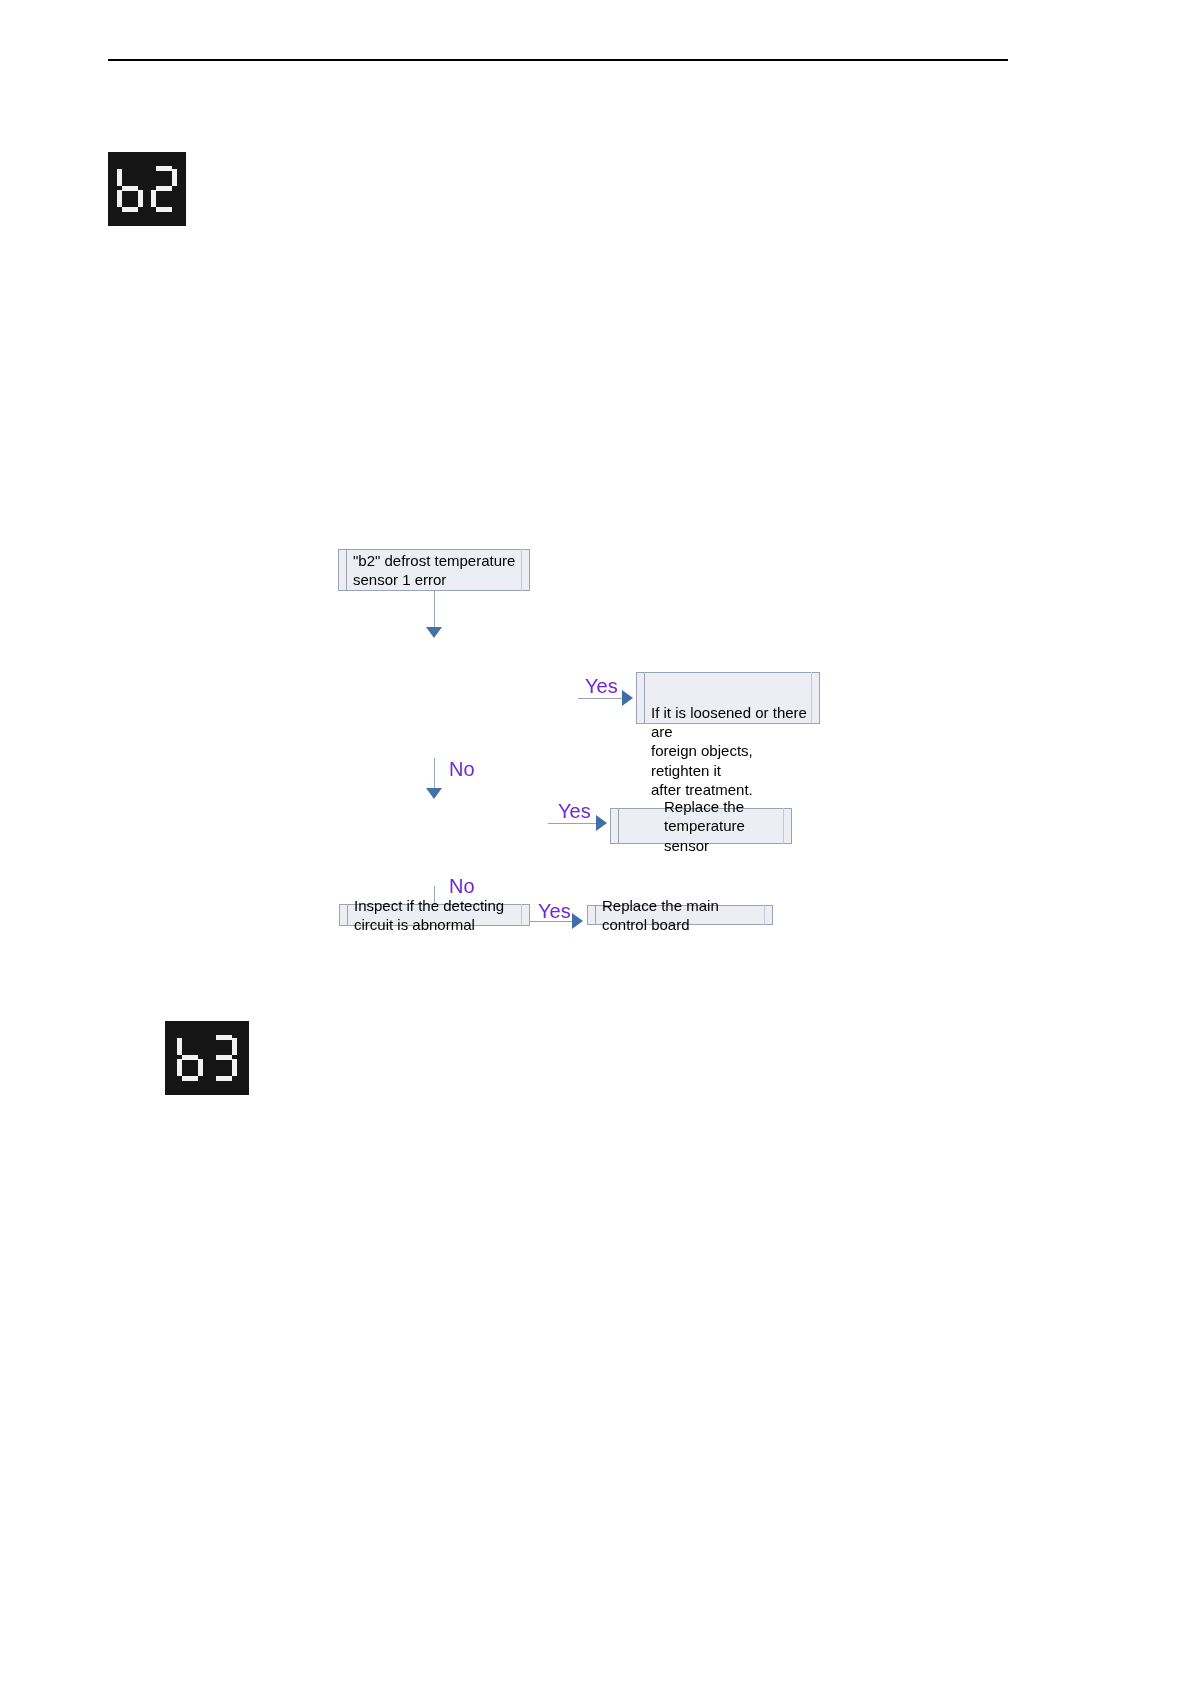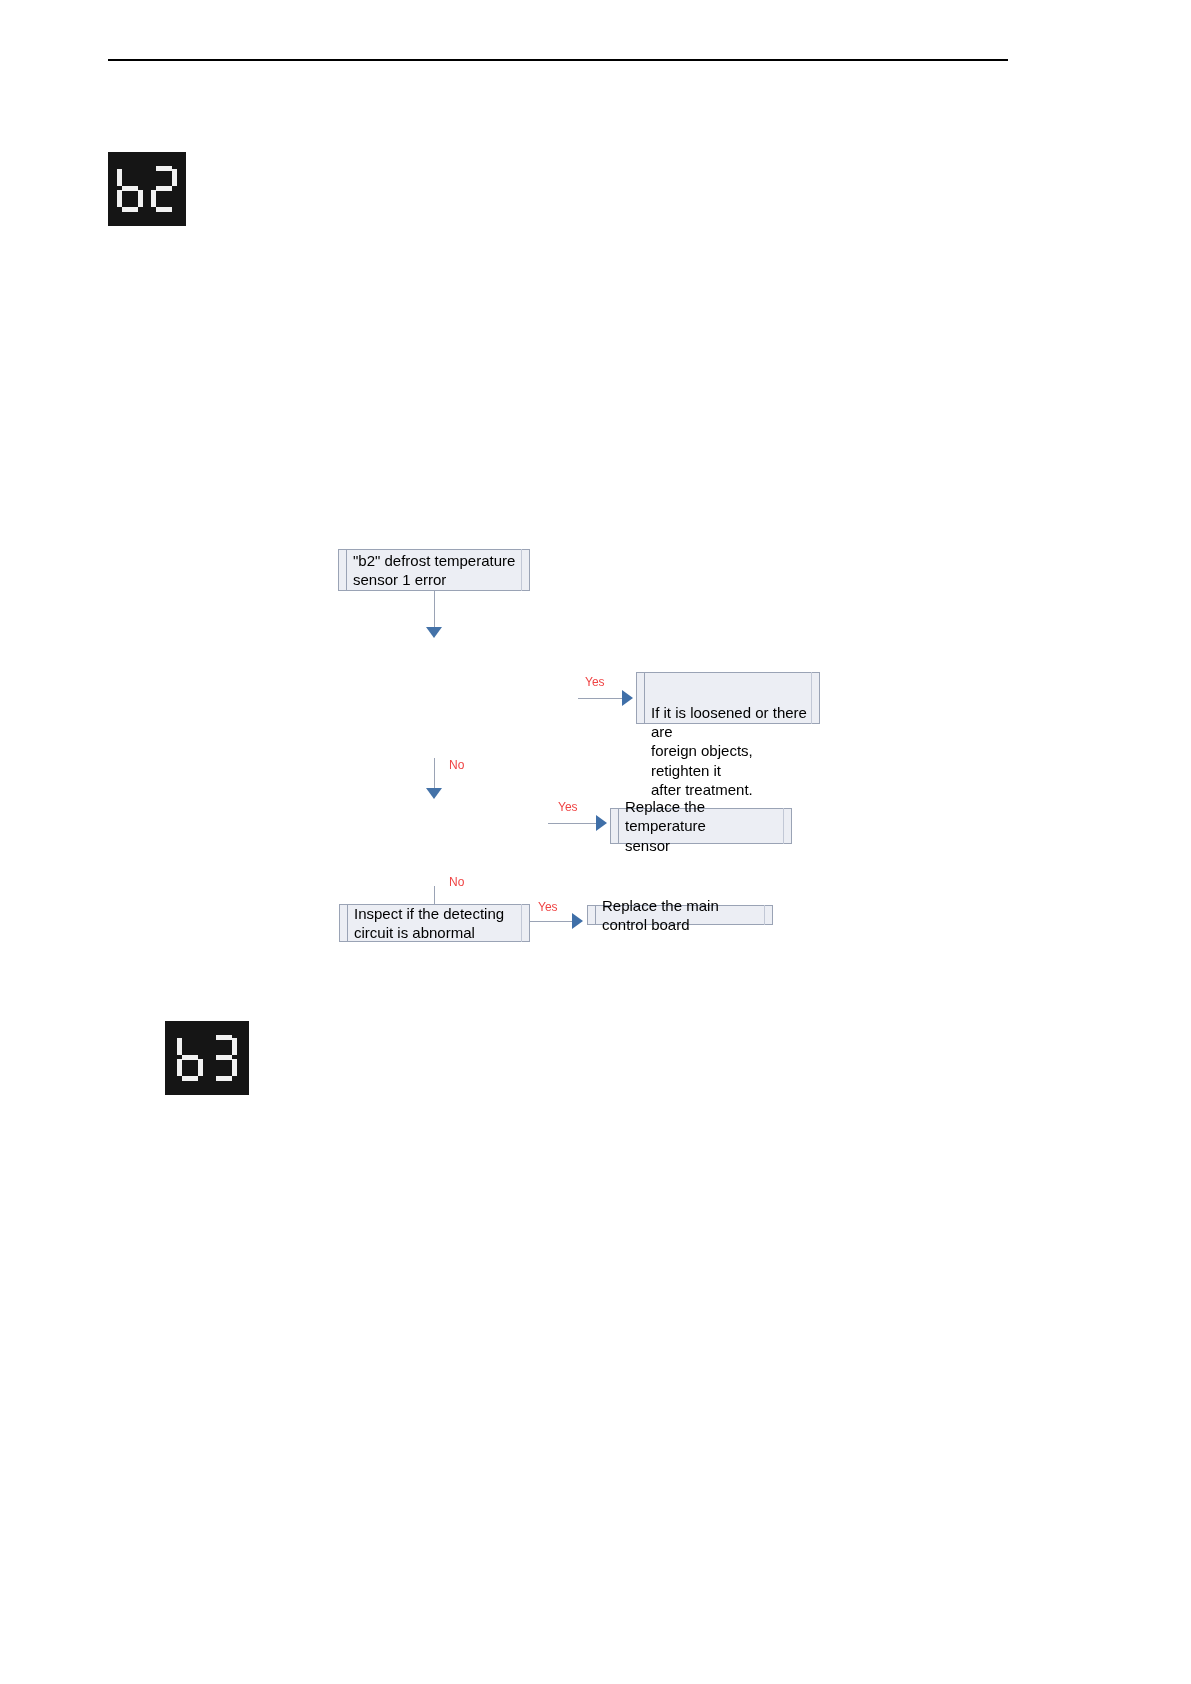--- a/index.html
+++ b/index.html
@@ -149,22 +149,22 @@
   }
   .arrow-right {
     position: absolute;
     width: 0; height: 0;
     border-top: 8px solid transparent;
     border-bottom: 8px solid transparent;
     border-left: 11px solid #3f6fa8;
   }
   .edge-label {
     position: absolute;
-    font-size: 12px;
-    color: #ef4444;
+    font-size: 20px;
+    color: #6d28d9;
     white-space: nowrap;
   }
 </style>
 </head>
 <body>
 
 <div class="page">
 
   <div class="header-rule"></div>
 
@@ -209,28 +209,28 @@
     <div class="vline" style="left:434px; top:758px; height:32px;"></div>
     <div class="arrow-down" style="left:426px; top:788px;"></div>
     <div class="edge-label" style="left:449px; top:758px;">No</div>
 
 
     <div class="hline" style="left:548px; top:823px; width:52px;"></div>
     <div class="arrow-right" style="left:596px; top:815px;"></div>
     <div class="edge-label" style="left:558px; top:800px;">Yes</div>
 
     <div class="node box" style="left:610px; top:808px; width:182px; height:36px;">
-      <span class="txt" style="white-space:pre-line;">Replace the temperature
+      <span class="txt" style="white-space:pre-line;margin-left:39px;">Replace the temperature
   sensor</span>
     </div>
 
     <div class="vline" style="left:434px; top:886px; height:18px;"></div>
     <div class="edge-label" style="left:449px; top:875px;">No</div>
 
-    <div class="node box" style="left:339px; top:904px; width:191px; height:38px;">
+    <div class="node box" style="left:339px; top:904px; width:191px; height:22px;">
       <span class="txt" style="white-space:pre-line;">Inspect if the detecting
 circuit is abnormal</span>
     </div>
 
     <div class="hline" style="left:530px; top:921px; width:44px;"></div>
     <div class="arrow-right" style="left:572px; top:913px;"></div>
     <div class="edge-label" style="left:538px; top:900px;">Yes</div>
 
     <div class="node box" style="left:587px; top:905px; width:186px; height:20px;">
       <span class="txt" style="white-space:pre-line;">Replace the main

